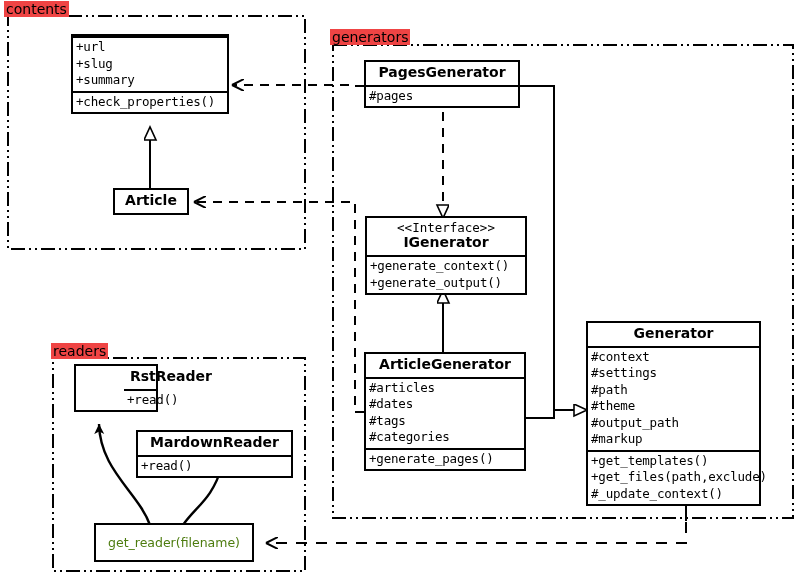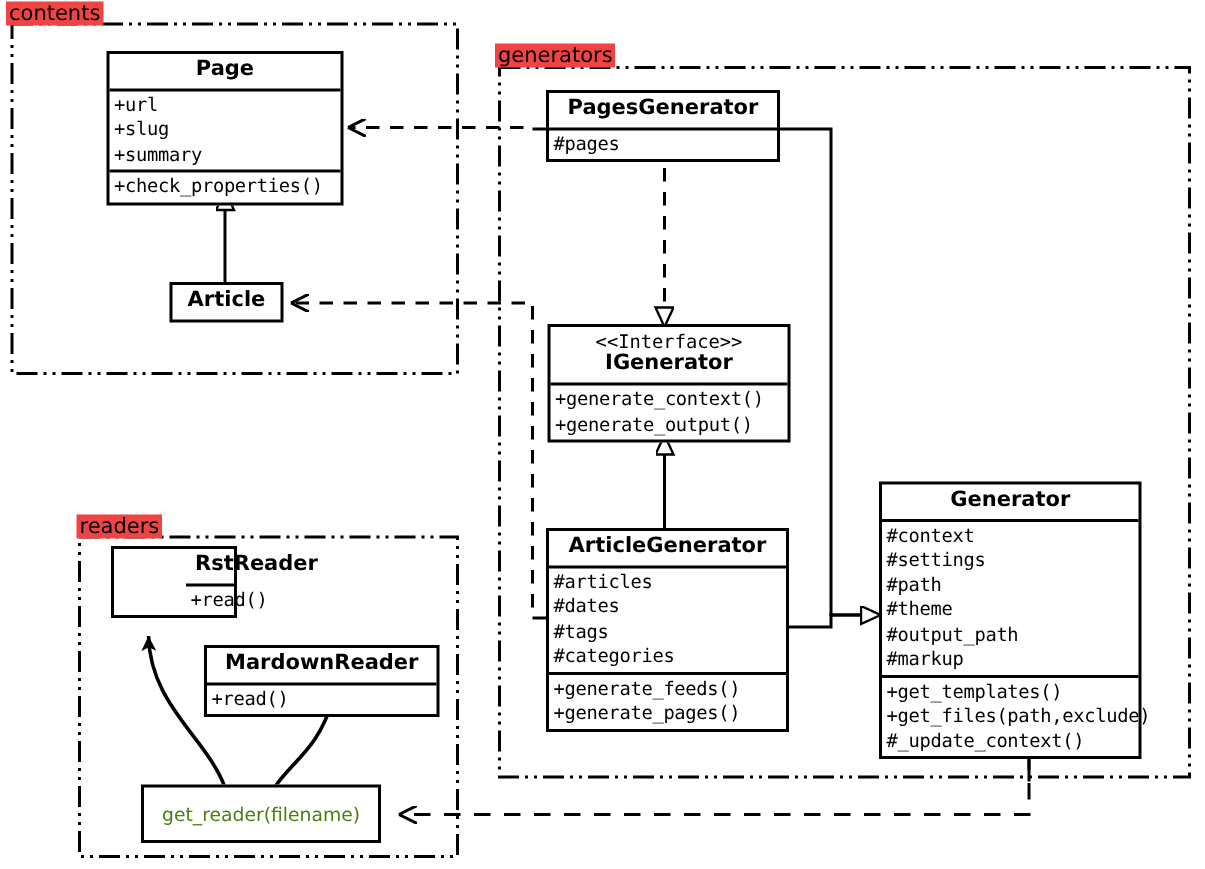--- a/index.html
+++ b/index.html
@@ -131,21 +131,20 @@
     <path d="M 150,525 C 138,492 100,470 99,424" fill="none" stroke="#000" stroke-width="2.4" marker-end="url(#solid-arrow-sm)"></path>
 
     <path d="M 183,525 C 196,506 212,500 222,466" fill="none" stroke="#000" stroke-width="2.4" marker-end="url(#solid-arrow-sm)"></path>
   </svg>
 
   <div class="pkg-label" style="left:4px; top:1px;">contents</div>
   <div class="pkg-label" style="left:330px; top:29px;">generators</div>
   <div class="pkg-label" style="left:51px; top:343px;">readers</div>
 
   <div class="uml-box" style="left:71px; top:34px; width:158px;">
-    <div class="uml-title">Page</div>
     <div class="uml-section">
       <div class="uml-item">+url</div>
       <div class="uml-item">+slug</div>
       <div class="uml-item">+summary</div>
     </div>
     <div class="uml-section">
       <div class="uml-item">+check_properties()</div>
     </div>
   </div>
 
@@ -173,21 +172,20 @@
 
   <div class="uml-box" style="left:364px; top:352px; width:162px;">
     <div class="uml-title">ArticleGenerator</div>
     <div class="uml-section">
       <div class="uml-item">#articles</div>
       <div class="uml-item">#dates</div>
       <div class="uml-item">#tags</div>
       <div class="uml-item">#categories</div>
     </div>
     <div class="uml-section">
-      <div class="uml-item">+generate_feeds()</div>
       <div class="uml-item">+generate_pages()</div>
     </div>
   </div>
 
   <div class="uml-box" style="left:586px; top:321px; width:175px;">
     <div class="uml-title">Generator</div>
     <div class="uml-section">
       <div class="uml-item">#context</div>
       <div class="uml-item">#settings</div>
       <div class="uml-item">#path</div>

